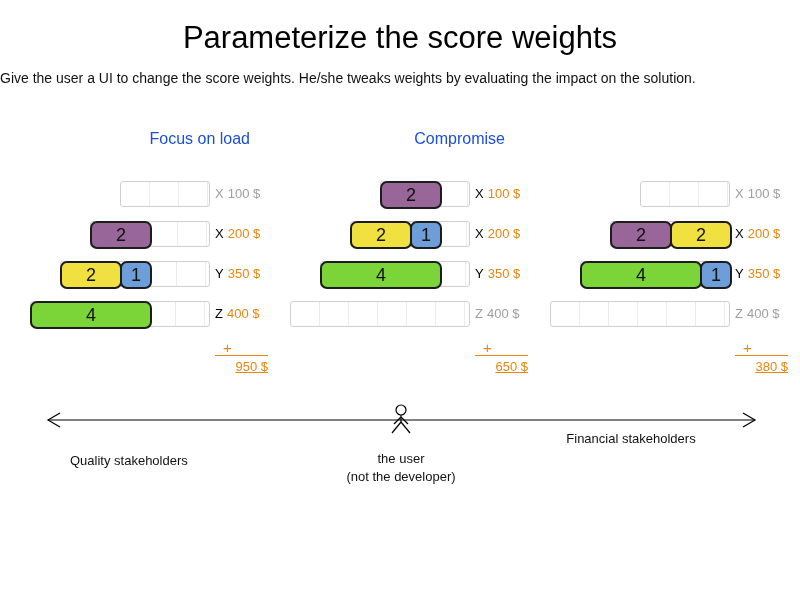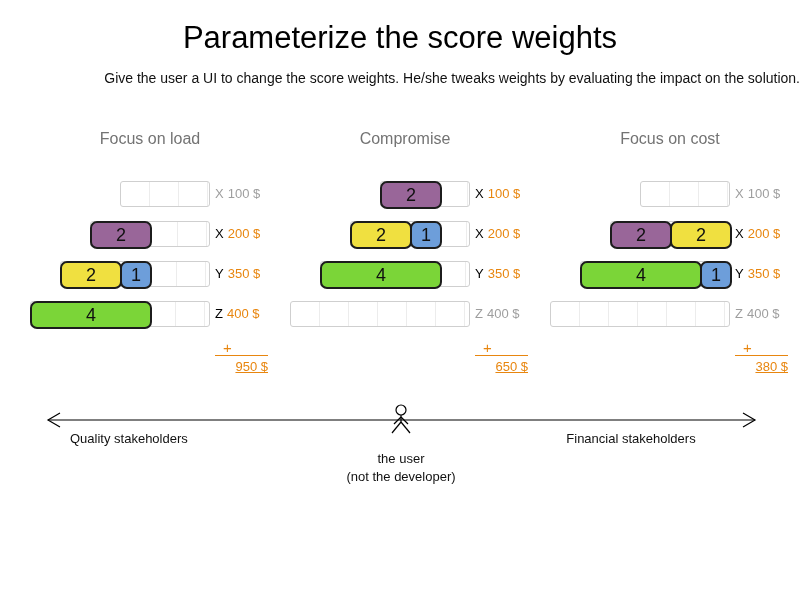--- a/index.html
+++ b/index.html
@@ -1,23 +1,23 @@
 <!DOCTYPE html>
 <html style="--purple: #996699; --yellow: #f0e040; --blue: #6d9eda; --green: #7bd538; --orange: #e8860f; --unused: #9e9e9e;"><head>
 <meta charset="utf-8">
 <style>
   * { box-sizing: border-box; margin: 0; padding: 0; }
   html, body { background: #ffffff; }
   body { font-family: "Liberation Sans", "DejaVu Sans", sans-serif; }
   .canvas { position: relative; width: 800px; height: 600px; background: #ffffff; overflow: hidden; }
 
   .title { position: absolute; left: 0; top: 20px; width: 800px; text-align: center; font-size: 31px; color: #000; font-weight: 400; }
-  .subtitle { position: absolute; left: 0; top: 70px; width: 800px; text-align: right; font-size: 14px; color: #111; }
+  .subtitle { position: absolute; left: 0; top: 70px; width: 800px; text-align: left; font-size: 14px; color: #111; }
 
-  .col-title { position: absolute; top: 130px; width: 200px; text-align: center; font-size: 16px; color: #737373; }
+  .col-title { position: absolute; top: 130px; width: 200px; text-align: right; font-size: 16px; color: #1d4ed8; }
 
   .bin {
     position: absolute; height: 26px;
     border: 1px solid #cfcfcf; border-radius: 3px;
     background-color: #fff;
     background-image: repeating-linear-gradient(to right, transparent 0, transparent 28px, #ececec 28px, #ececec 29px);
   }
   .block {
     position: absolute; top: -1px; height: 28px;
     border: 2px solid #1c1c1c; border-radius: 7px;
@@ -108,21 +108,20 @@
 
   <div class="bin" style="left:290px;top:301px;width:180px"></div>
   <div class="row-label unused" style="left:475px;top:301px">
     <span class="letter">Z</span><span class="price">400 $</span>
   </div>
 
   <div class="plus" style="left:483px;top:340px">+</div>
   <div class="sum-line" style="left:475px;top:355px"></div>
   <div class="sum-total" style="left:475px;top:356px">650 $</div>
 
-  <div class="col-title" style="left:570px">Focus on cost</div>
 
   <div class="bin" style="left:640px;top:181px;width:90px"></div>
   <div class="row-label unused" style="left:735px;top:181px">
     <span class="letter">X</span><span class="price">100 $</span>
   </div>
 
   <div class="bin" style="left:610px;top:221px;width:120px">
     <div class="block purple" style="left:-1px;width:62px">2</div>
     <div class="block yellow" style="left:59px;width:62px">2</div>
   </div>
@@ -156,18 +155,18 @@
     <g stroke="#000" fill="none" stroke-width="1.2">
       <circle cx="401" cy="15" r="5" fill="#fff"></circle>
       <line x1="401" y1="20" x2="401" y2="27"></line>
       <line x1="401" y1="22" x2="394" y2="29"></line>
       <line x1="401" y1="22" x2="408" y2="29"></line>
       <line x1="401" y1="27" x2="392" y2="38"></line>
       <line x1="401" y1="27" x2="410" y2="38"></line>
     </g>
   </svg>
 
-  <div class="axis-label" style="left:70px;top:431px">Quality stakeholders</div>
+  <div class="axis-label" style="left:70px;top:453px">Quality stakeholders</div>
   <div class="axis-label" style="left:531px;top:431px;width:200px;text-align:center">Financial stakeholders</div>
   <div class="axis-label" style="left:301px;top:469px;width:200px;text-align:center">(not the developer)</div>
   <div class="axis-label" style="left:301px;top:451px;width:200px;text-align:center">the user</div>
 
 </div>
 
 </body></html>

